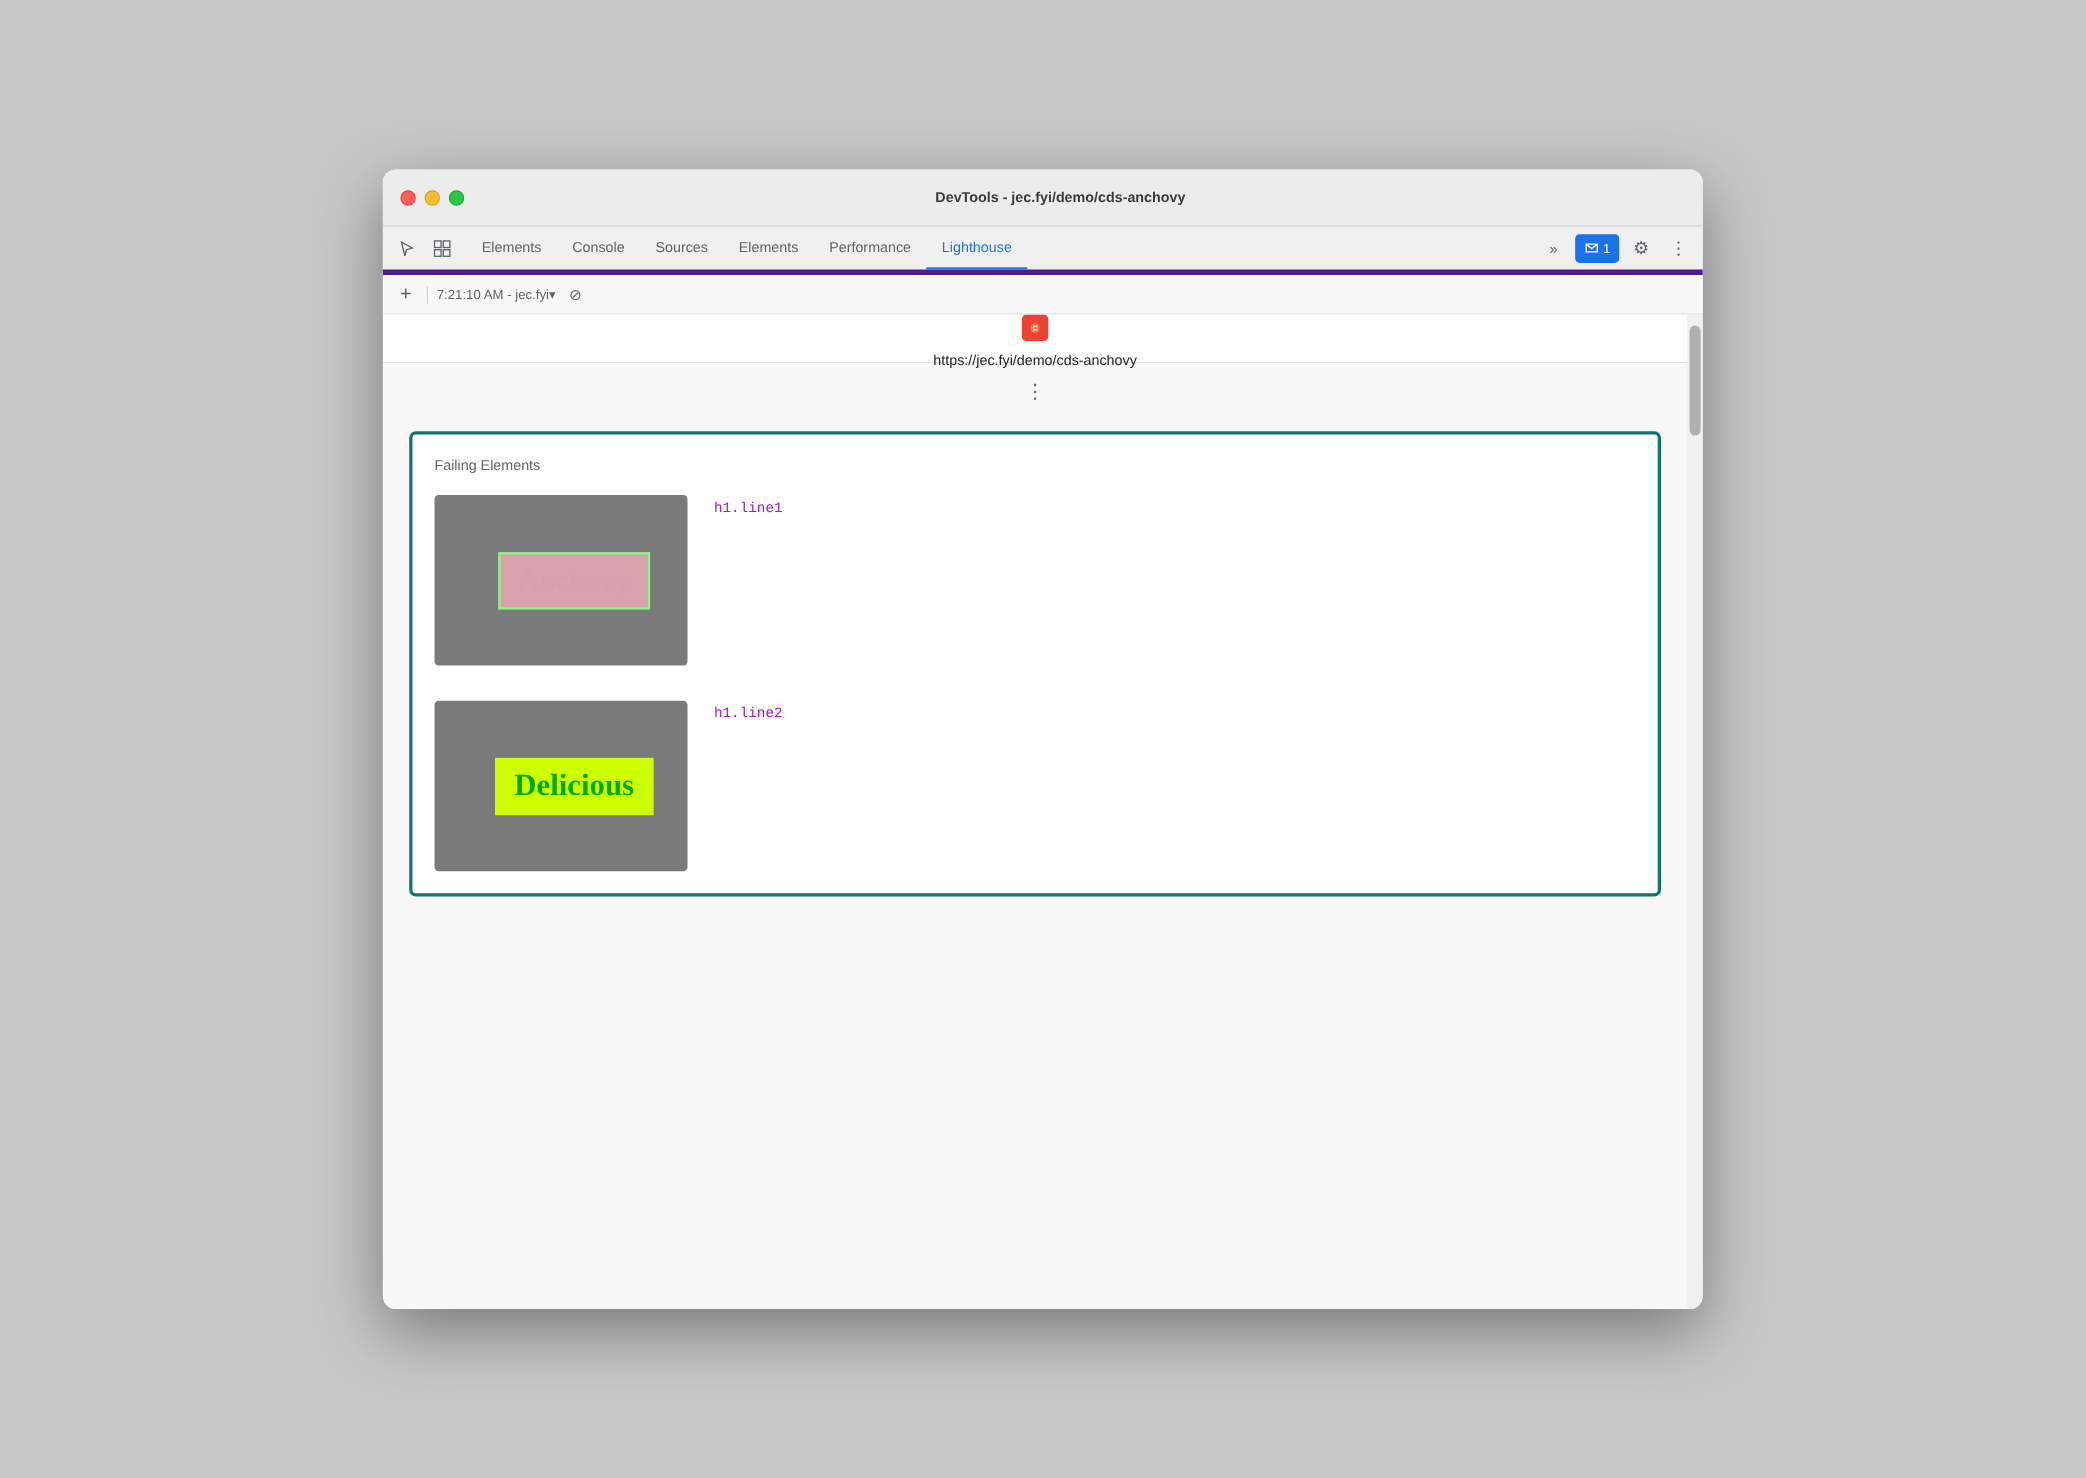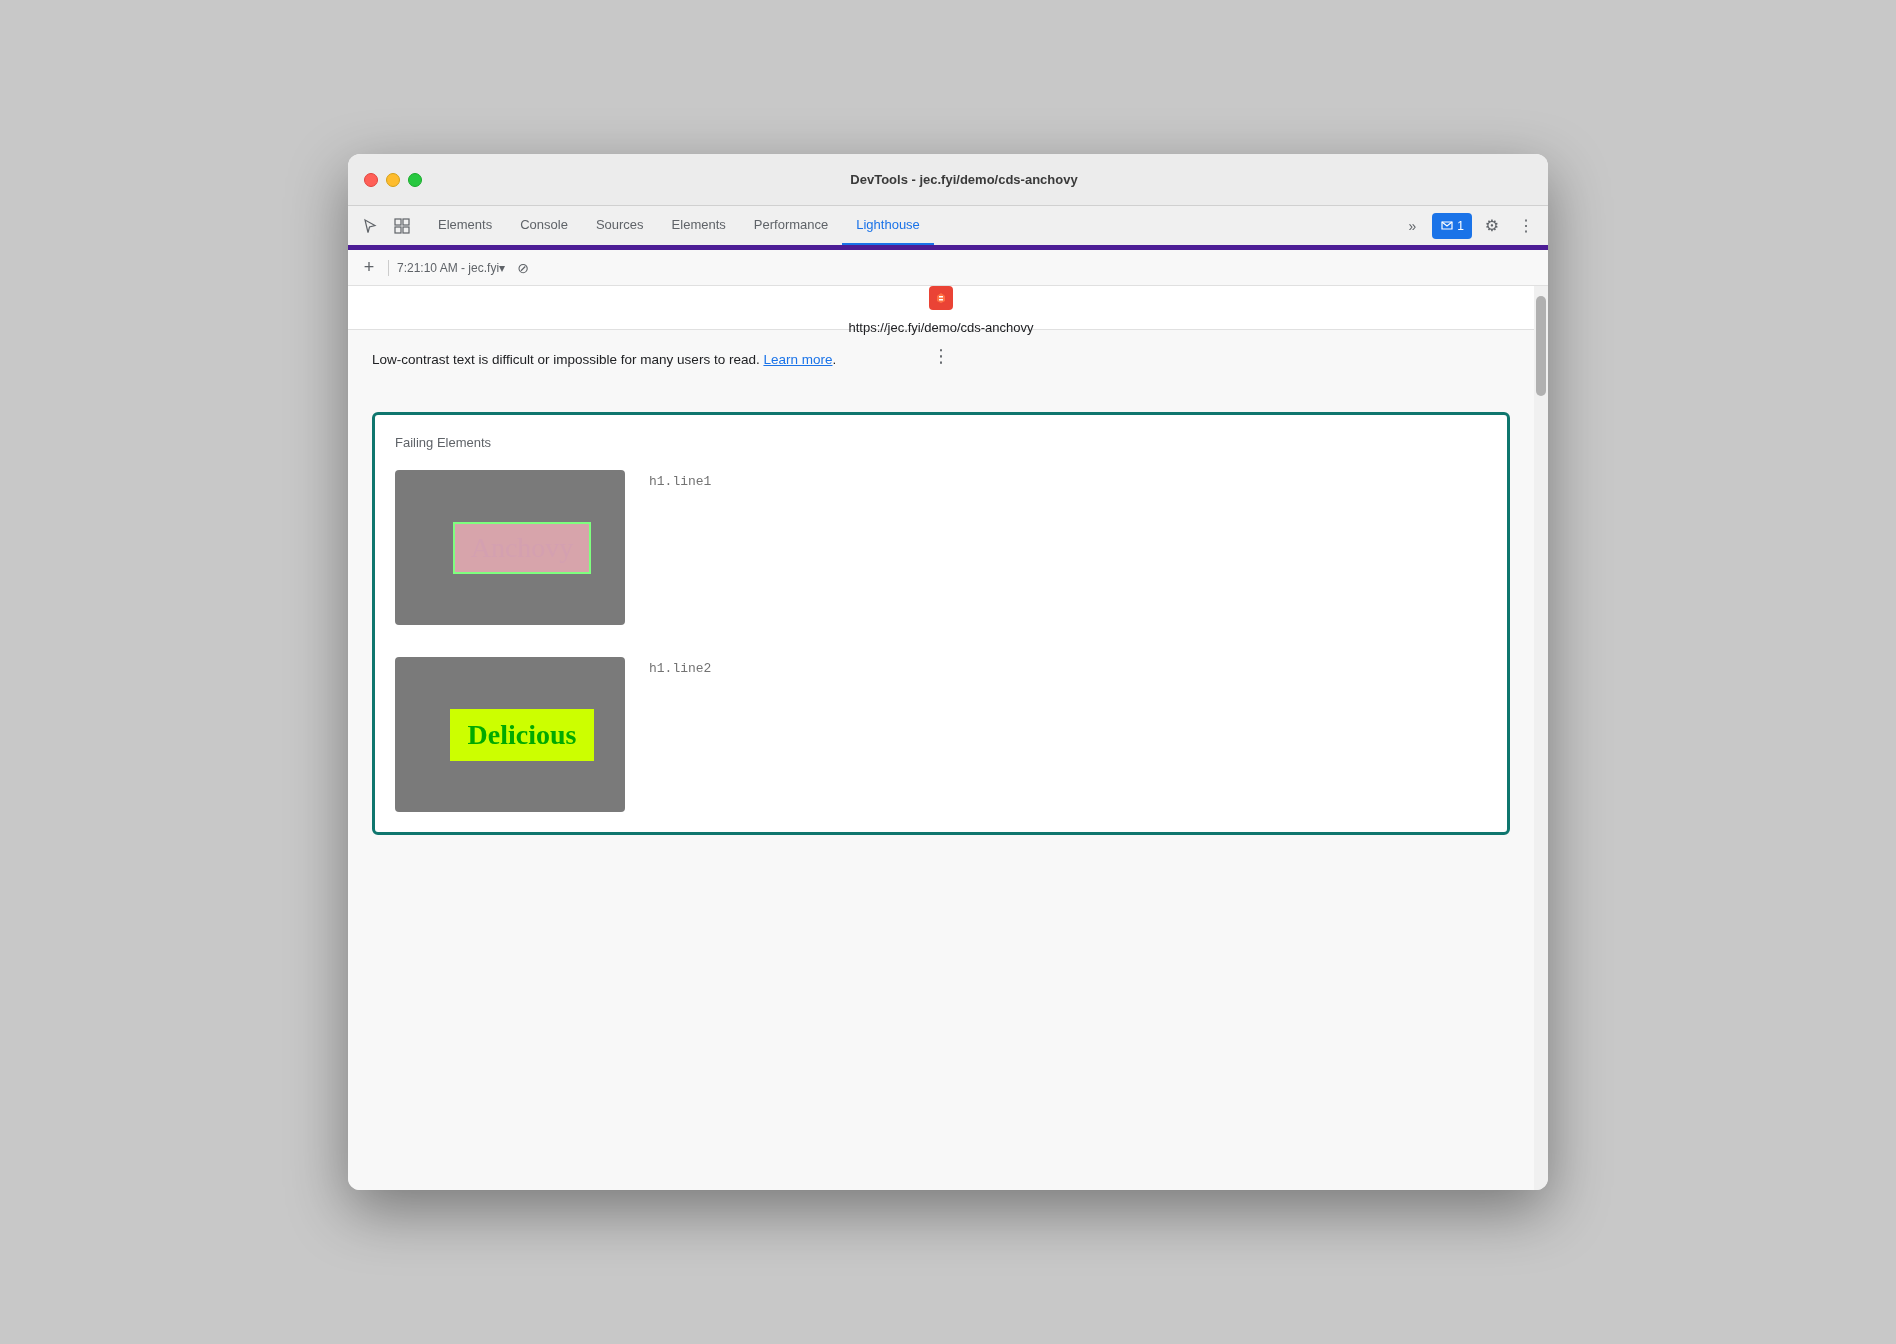--- a/index.html
+++ b/index.html
@@ -347,21 +347,21 @@
 
     .delicious-text {
       font-size: 28px;
       font-weight: 700;
       color: #00aa00;
       font-family: serif;
     }
 
     .element-selector {
       font-size: 13px;
-      color: #737373;
+      color: #a21caf;
       font-family: 'Courier New', Courier, monospace;
       padding-top: 4px;
     }
 
     .window-body {
       position: relative;
       display: flex;
     }
 
     .content-area {
@@ -486,23 +486,20 @@
             <rect x="5" y="9" width="4" height="1.5" fill="white"></rect>
           </svg>
         </div>
         <span class="url-text">https://jec.fyi/demo/cds-anchovy</span>
         <button class="url-more-btn">
           <span>⋮</span>
         </button>
       </div>
 
       <div class="main-content">
-        <p class="info-text">
-          <span>Low-contrast text is difficult or impossible for many users to read. </span><a>Learn more</a><span>.</span>
-        </p>
 
         <div class="failing-elements-card">
           <div class="failing-elements-title">Failing Elements</div>
 
           <div class="element-row">
             <div class="element-preview">
               <div class="anchovy-box">
                 <span class="anchovy-text">Anchovy</span>
               </div>
             </div>

